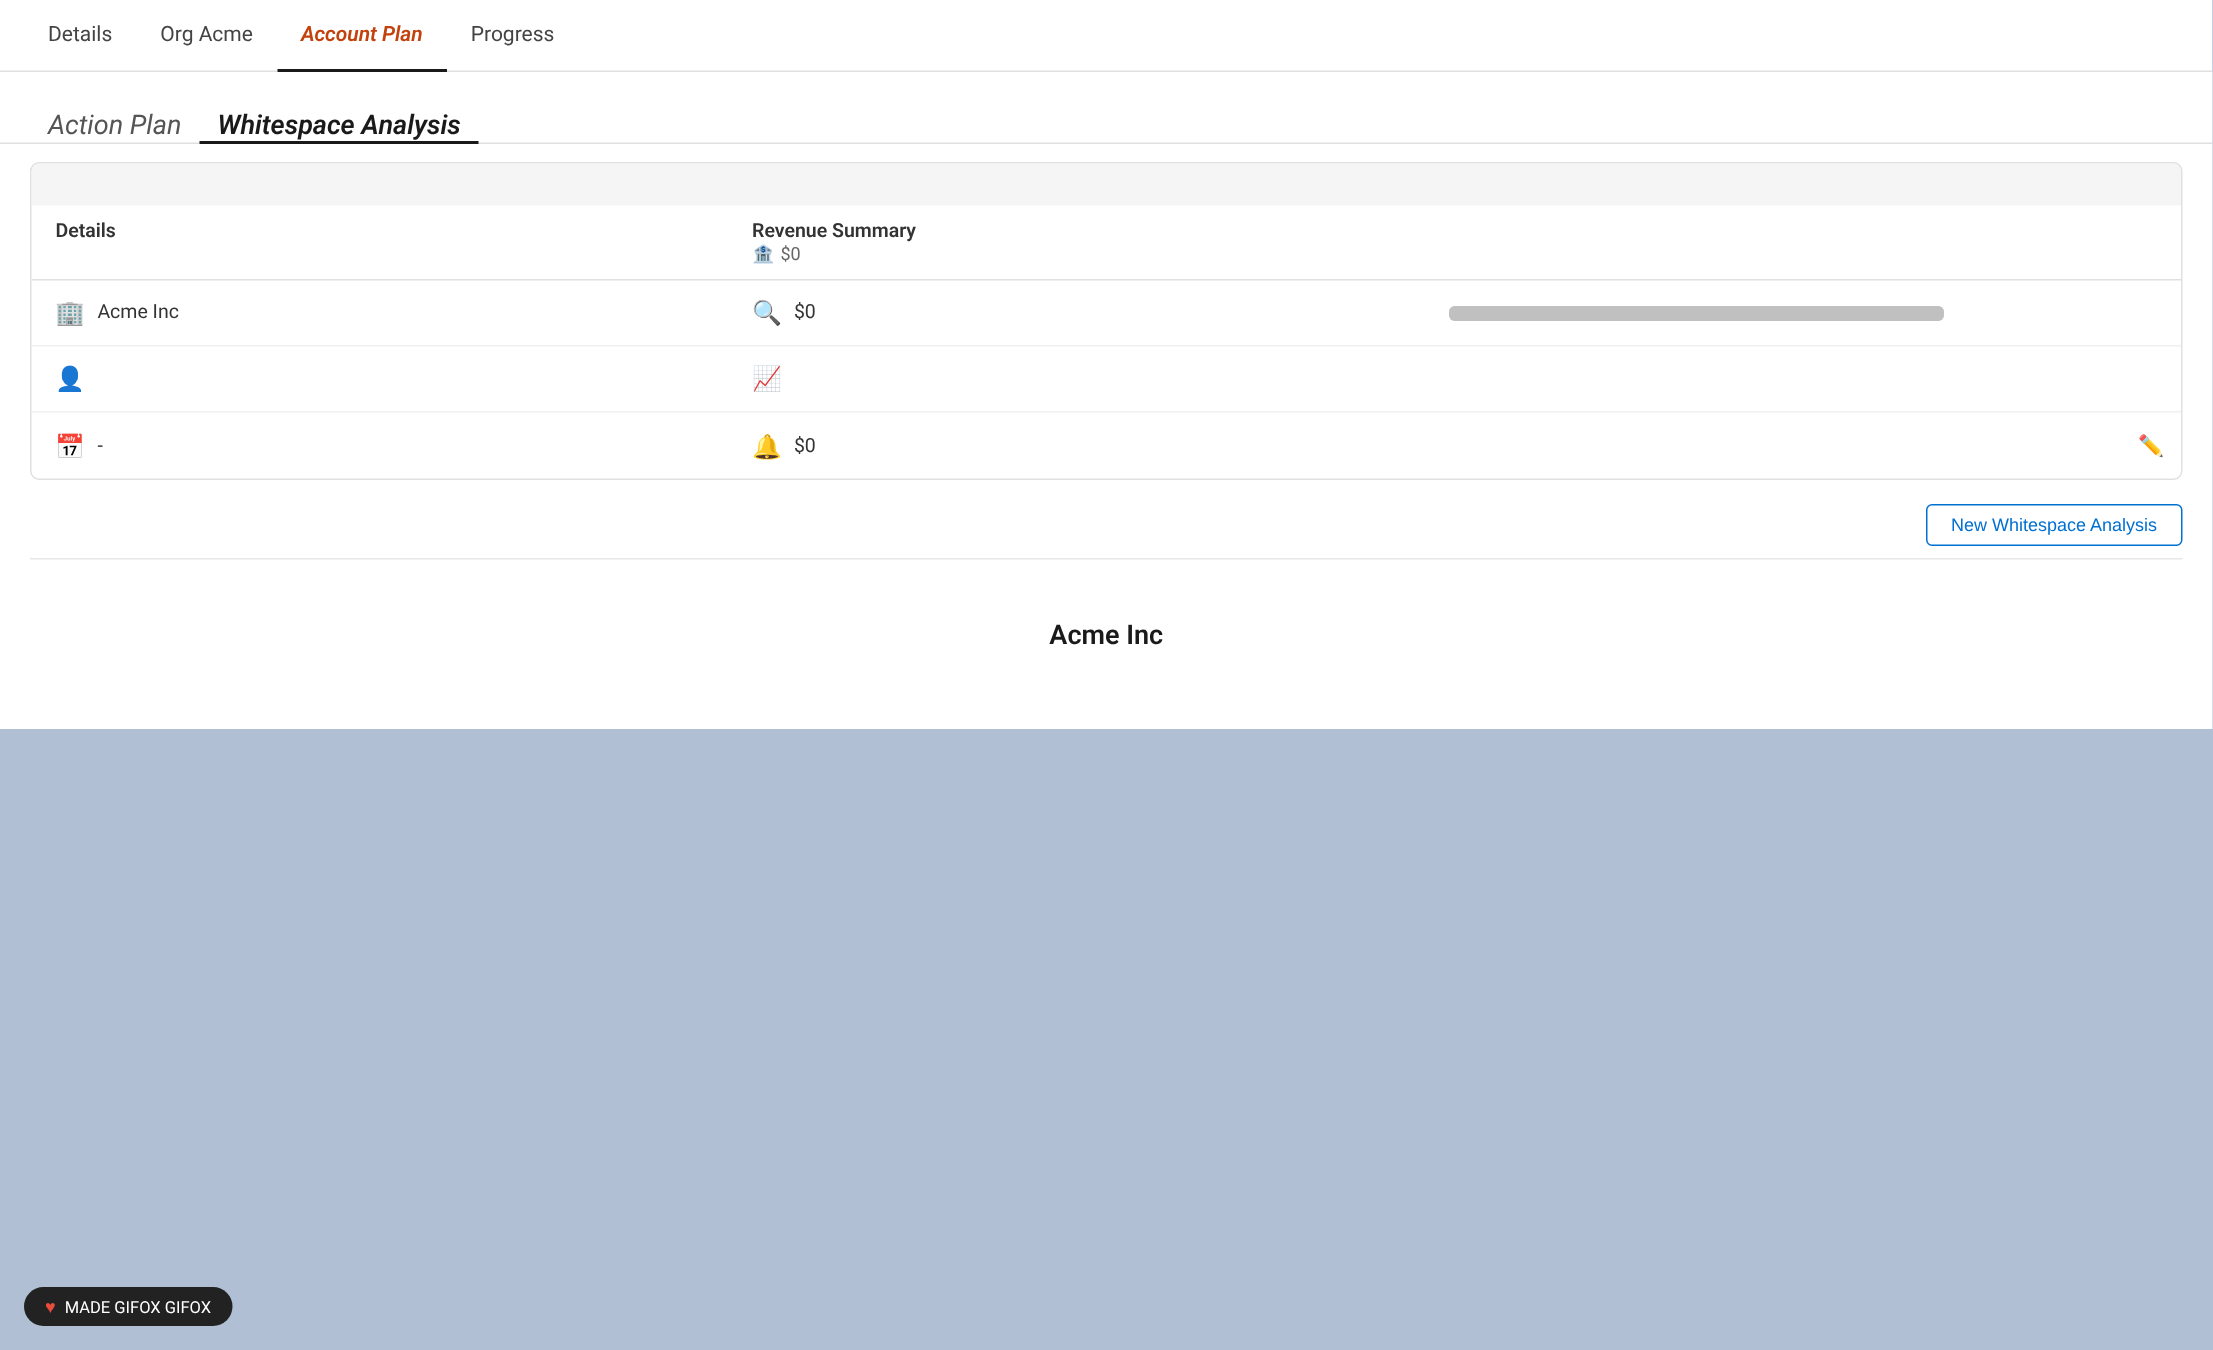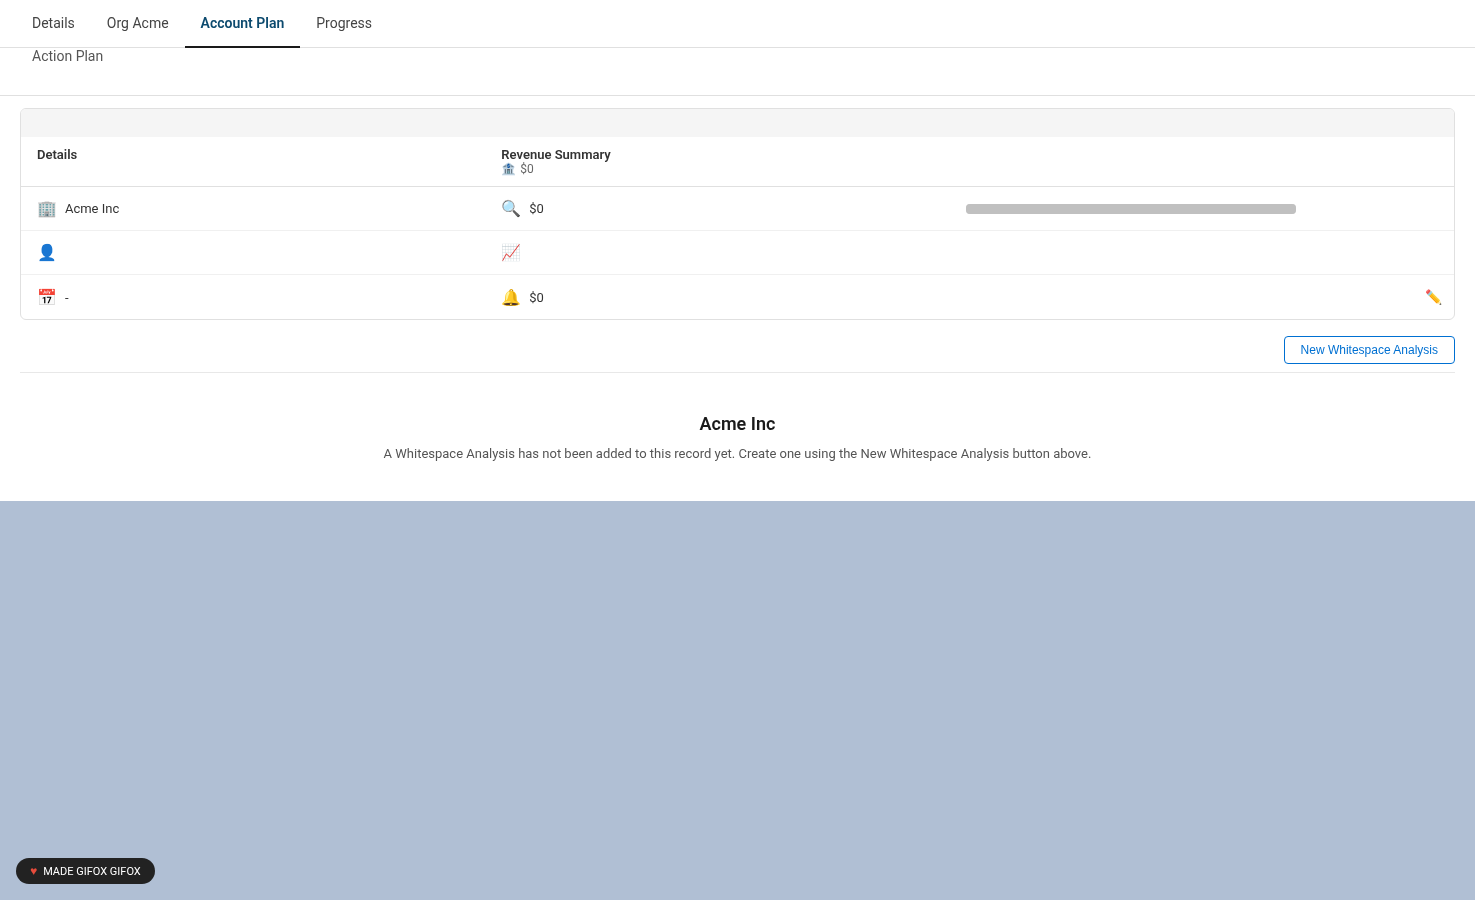--- a/index.html
+++ b/index.html
@@ -25,23 +25,24 @@
       height: 48px;
       display: flex;
       align-items: center;
       cursor: pointer;
       color: #444;
       font-size: 14px;
       border-bottom: 2px solid transparent;
       margin-bottom: -1px;
     }
     .top-nav-tab.active {
-      color: #0c4a6e;
+      color: #c2410c;
       border-bottom: 2px solid #1a1a1a;
       font-weight: 600;
+      font-style: italic;
     }
 
     
     .main-content {
       background: #fff;
       margin: 0;
       padding: 0;
     }
 
     
@@ -50,26 +51,27 @@
       align-items: center;
       padding: 0 20px;
       border-bottom: 1px solid #e0e0e0;
       height: 48px;
       background: #fff;
     }
     .sub-tab {
       padding: 0 12px;
       height: 48px;
       display: flex;
-      align-items: flex-start;
+      align-items: flex-end;
       cursor: pointer;
       color: #555;
-      font-size: 14px;
+      font-size: 18px;
       border-bottom: 2px solid transparent;
       margin-bottom: -1px;
+      font-style: italic;
     }
     .sub-tab.active {
       color: #1a1a1a;
       border-bottom: 2px solid #1a1a1a;
       font-weight: 600;
     }
 
     
     .content-panel {
       background: #fff;
@@ -267,20 +269,23 @@
     <span>Progress</span>
   </div>
 </div>
 
 <div class="main-content">
 
   <div class="sub-tabs">
     <div class="sub-tab">
       <span>Action Plan</span>
     </div>
+    <div class="sub-tab active">
+      <span>Whitespace Analysis</span>
+    </div>
   </div>
 
   <div class="content-panel">
 
     <div class="ws-table-wrapper">
 
       <div class="ws-table-header-row"></div>
 
       <div class="ws-col-headers">
         <div class="ws-col-header">
@@ -344,21 +349,20 @@
     <div class="new-ws-btn-row">
       <button class="new-ws-btn">
         <span>New Whitespace Analysis</span>
       </button>
     </div>
 
     <hr class="bottom-divider">
 
     <div class="bottom-section">
       <div class="empty-state-title">Acme Inc</div>
-      <div class="empty-state-text">A Whitespace Analysis has not been added to this record yet. Create one using the New Whitespace Analysis button above.</div>
     </div>
 
   </div>
 </div>
 
 <div class="bottom-blue"></div>
 
 <div class="gifox-badge">
   <span class="gifox-heart">♥</span>
   <span>MADE GIFOX GIFOX</span>

